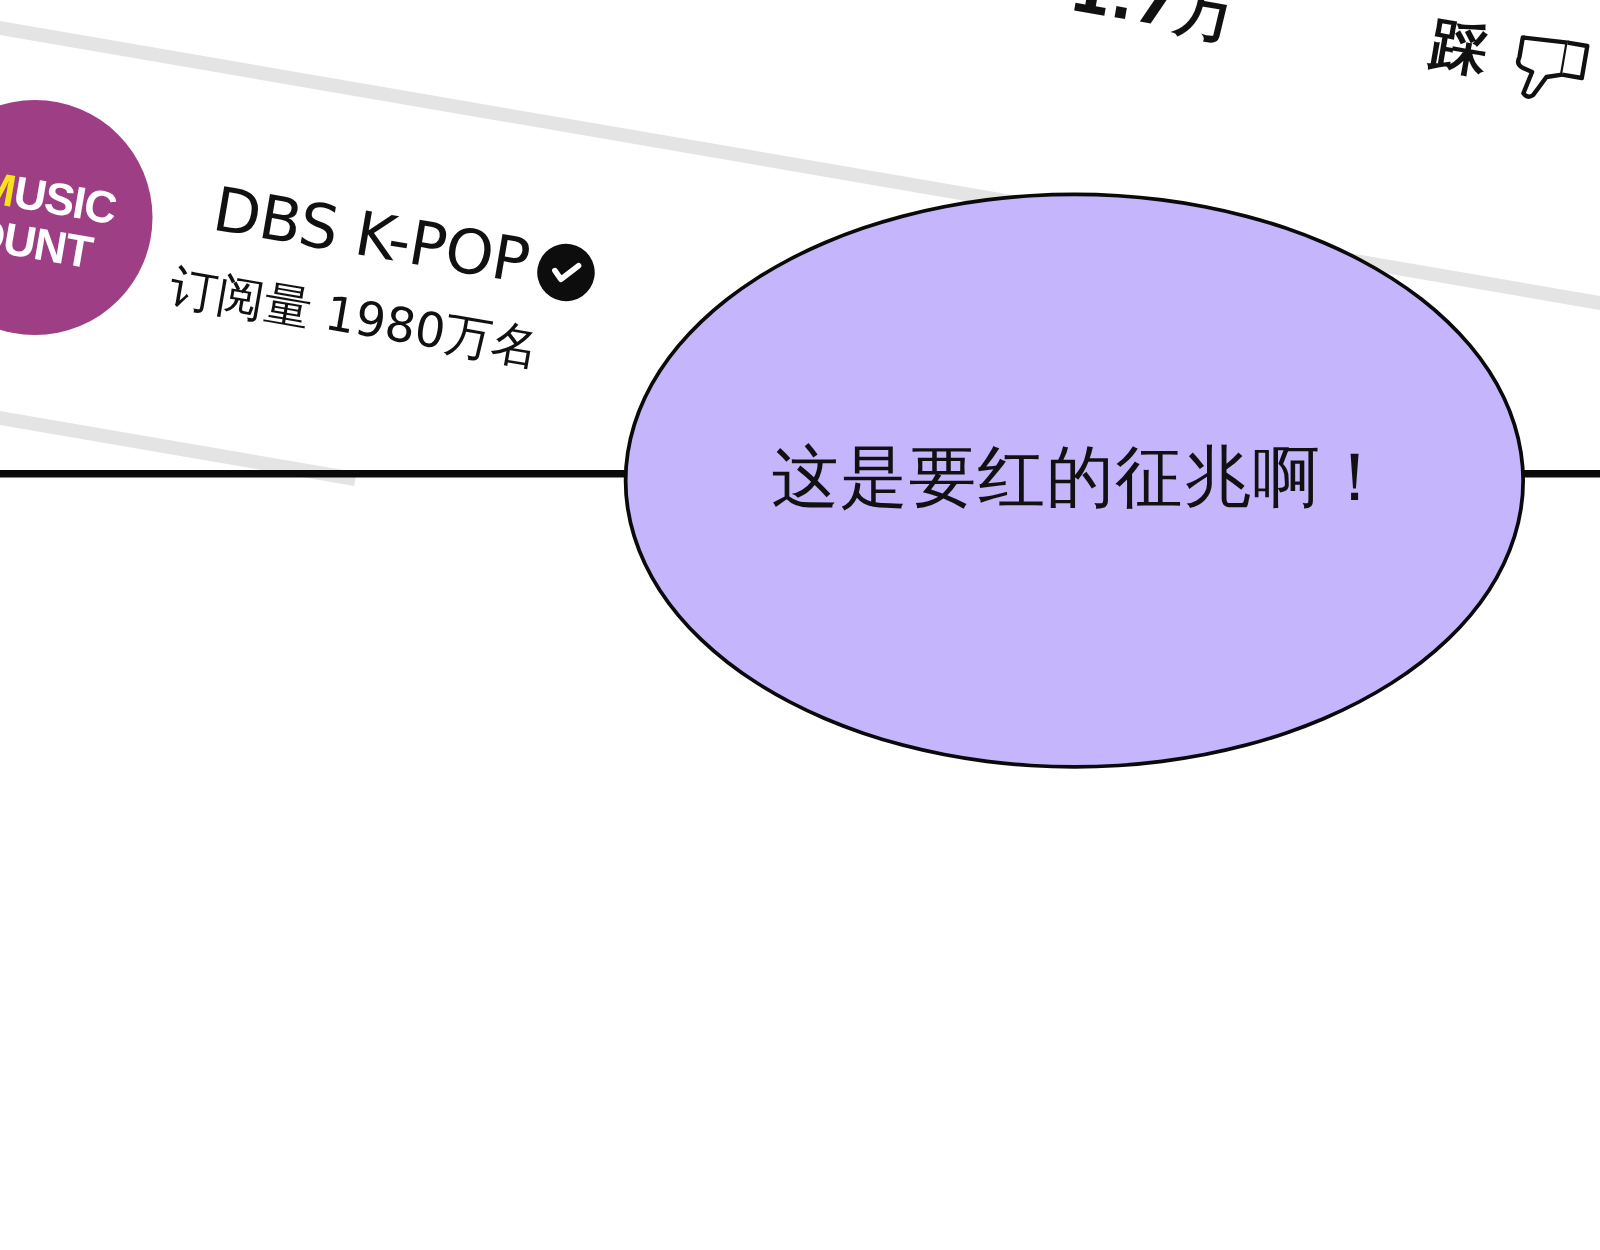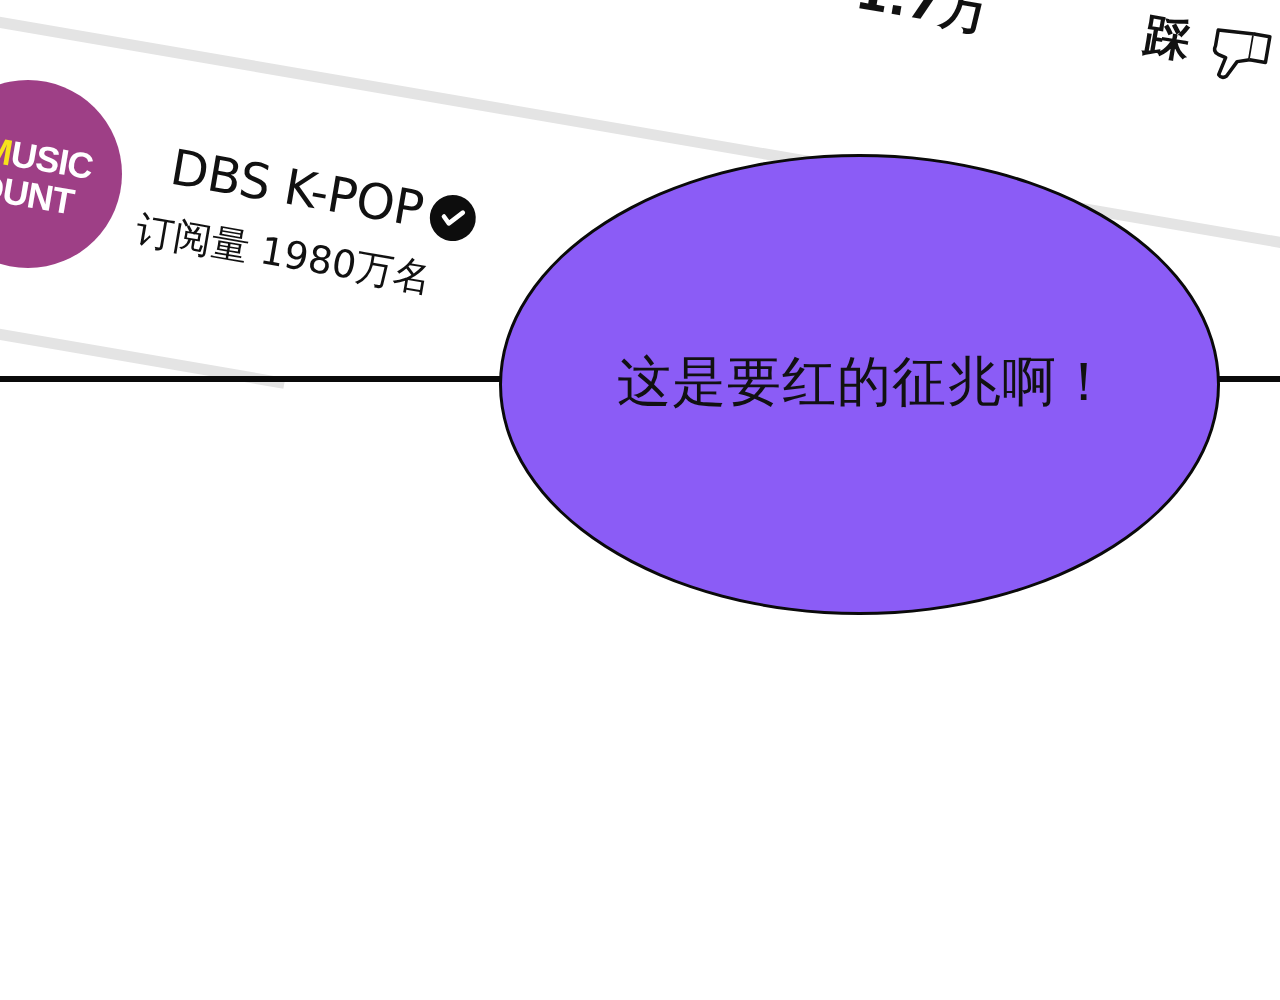--- a/index.html
+++ b/index.html
@@ -154,21 +154,21 @@
 
     
     .bubble {
       position: absolute;
       left: 499px;
       top: 154px;
       width: 721px;
       height: 461px;
       border: 3px solid #0a0a0a;
       border-radius: 50%;
-      background: #8b5cf6;
+      background: #c4b5fd;
       box-sizing: border-box;
     }
     .bubble-text {
       position: absolute;
       left: 0;
       top: 0;
       width: 100%;
       height: 100%;
       display: flex;
       align-items: center;

